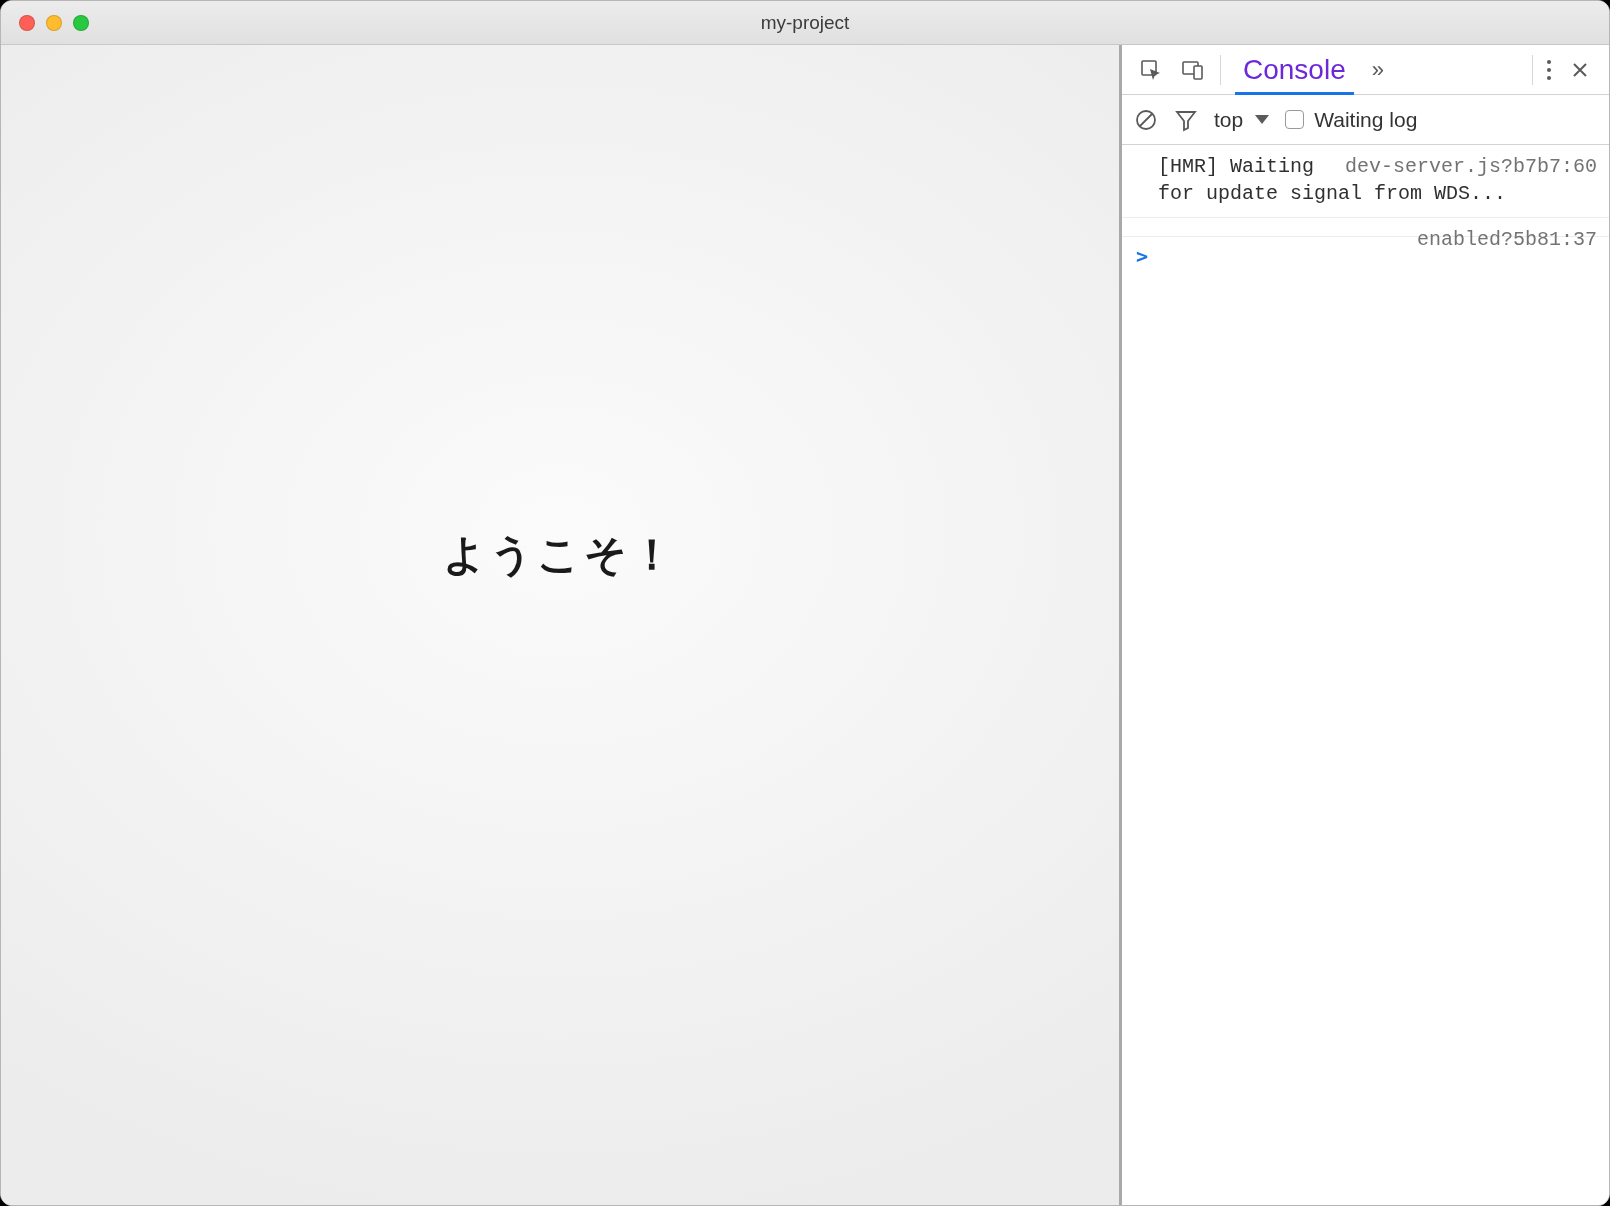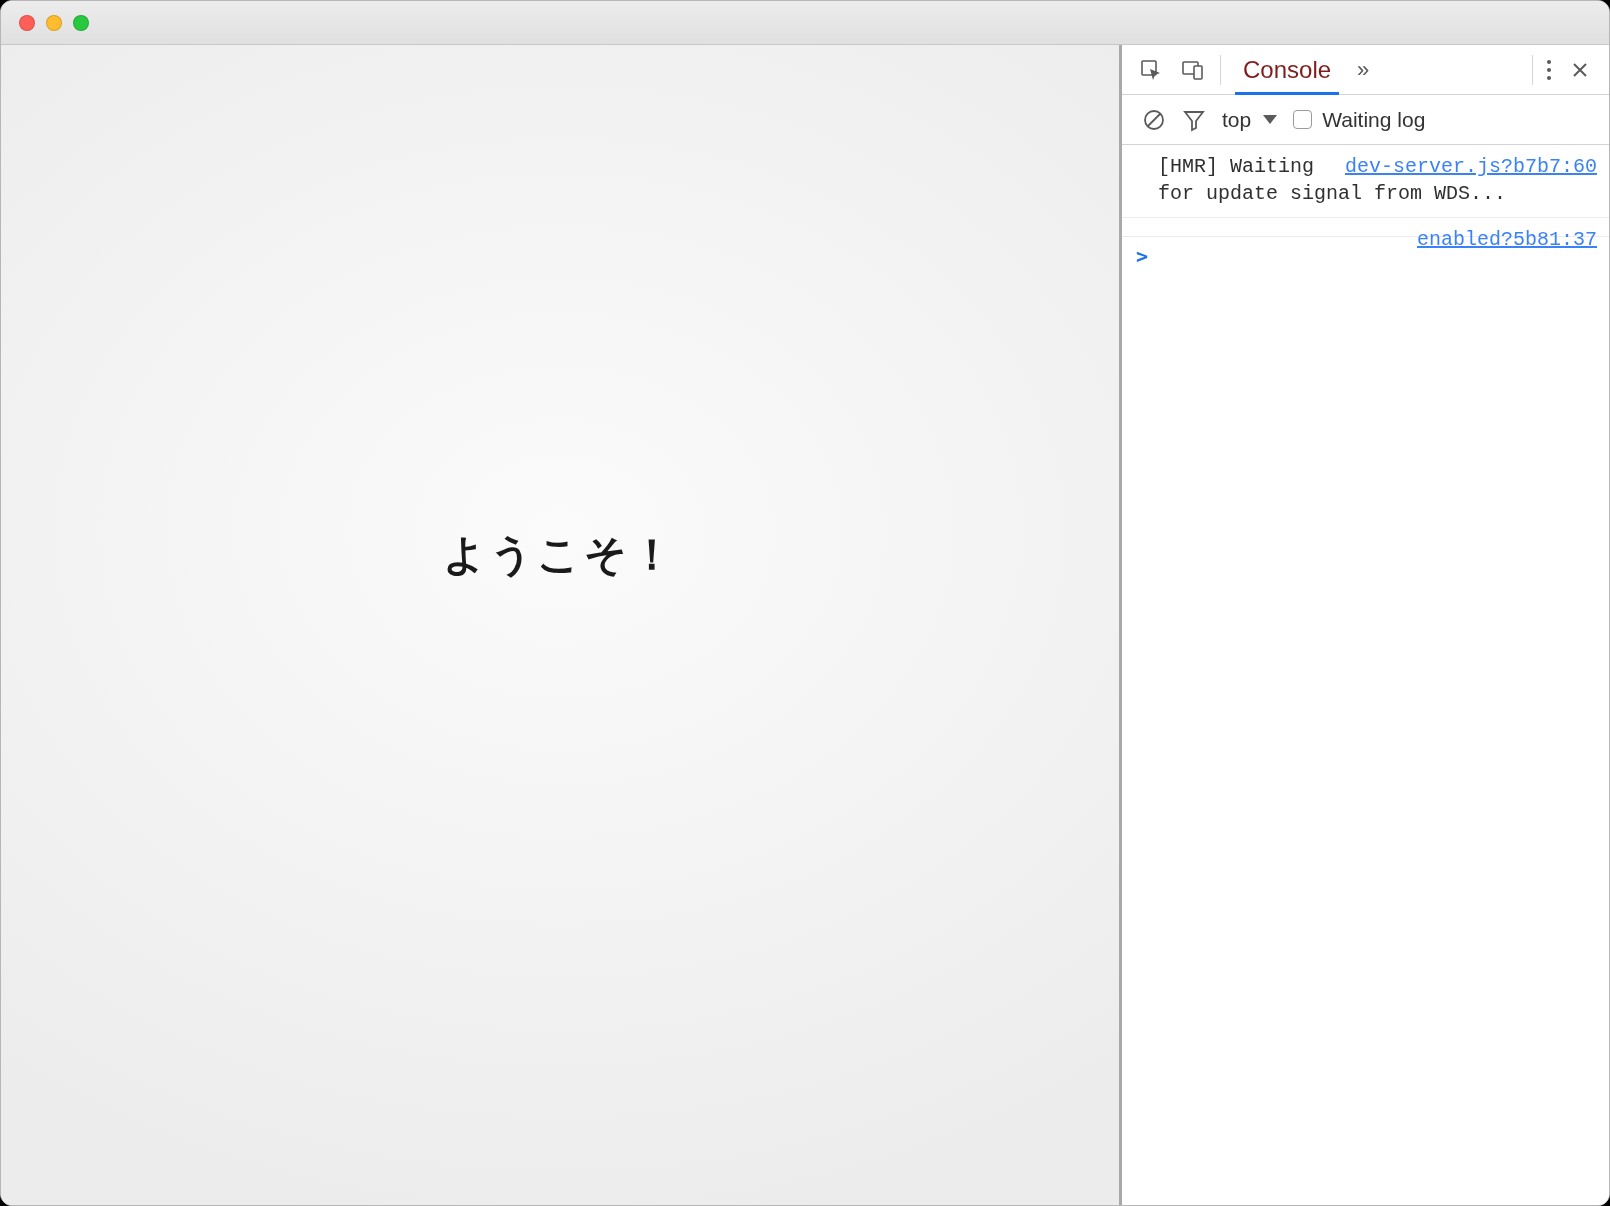--- a/index.html
+++ b/index.html
@@ -90,40 +90,40 @@
     display: flex; align-items: center; justify-content: center;
     color: #5a5a5a;
   }
   .dt-iconbtn svg { width: 24px; height: 24px; stroke: #5a5a5a; fill: none; stroke-width: 1.6; }
   .dt-sep { width: 1px; height: 30px; background: #d6d6d6; margin: 0 6px; }
   .dt-tab {
     padding: 0 16px;
     height: 100%;
     display: flex;
     align-items: center;
-    font-size: 24px;
-    color: #7f1d1d;
+    font-size: 28px;
+    color: #6d28d9;
     position: relative;
   }
   .dt-tab.active::after {
     content: "";
     position: absolute;
     left: 8px; right: 8px; bottom: -1px;
     height: 3px;
     background: #1a73e8;
   }
   .dt-tabs .spacer { flex: 1; }
   .chev-double { font-size: 22px; color:#5a5a5a; letter-spacing:-6px; padding:0 10px;}
   .dt-toolbar {
     height: 50px;
     border-bottom: 1px solid #d3d3d3;
     display: flex;
     align-items: center;
     gap: 16px;
-    padding: 0 20px;
+    padding: 0 12px;
     font-size: 21px;
     color: #333;
   }
   .dt-toolbar svg { width:24px; height:24px; stroke:#5a5a5a; fill:none; stroke-width:1.8; }
   .context-sel { display:flex; align-items:center; gap:12px; color:#333; }
   .tri-down {
     width: 0; height: 0;
     border-left: 7px solid transparent;
     border-right: 7px solid transparent;
     border-top: 9px solid #5a5a5a;
@@ -142,22 +142,21 @@
     color: #303030;
     overflow: auto;
   }
   .log-entry {
     border-bottom: 1px solid #ececec;
     padding: 8px 12px 10px 36px;
     position: relative;
   }
   .log-src {
     float: right;
-    color: #3b82f6;
-    text-decoration: underline;
+    color: #737373;
     margin-left: 12px;
   }
   .log-prompt {
     padding: 6px 12px 6px 14px;
     color: #1a73e8;
     font-family: Menlo, Consolas, monospace;
     font-size: 20px;
     font-weight: 600;
   }
   .dt-right-icons { display:flex; align-items:center; }
@@ -169,20 +168,21 @@
 <body>
 
 <div class="window">
 
   <div class="titlebar">
     <div class="traffic-lights">
       <div class="tl red"></div>
       <div class="tl yellow"></div>
       <div class="tl green"></div>
     </div>
+    <div class="title">my-project</div>
   </div>
 
   <div class="body">
 
     <div class="content-pane">
       <h1 class="welcome">ようこそ！</h1>
     </div>
 
     <div class="devtools">
 

